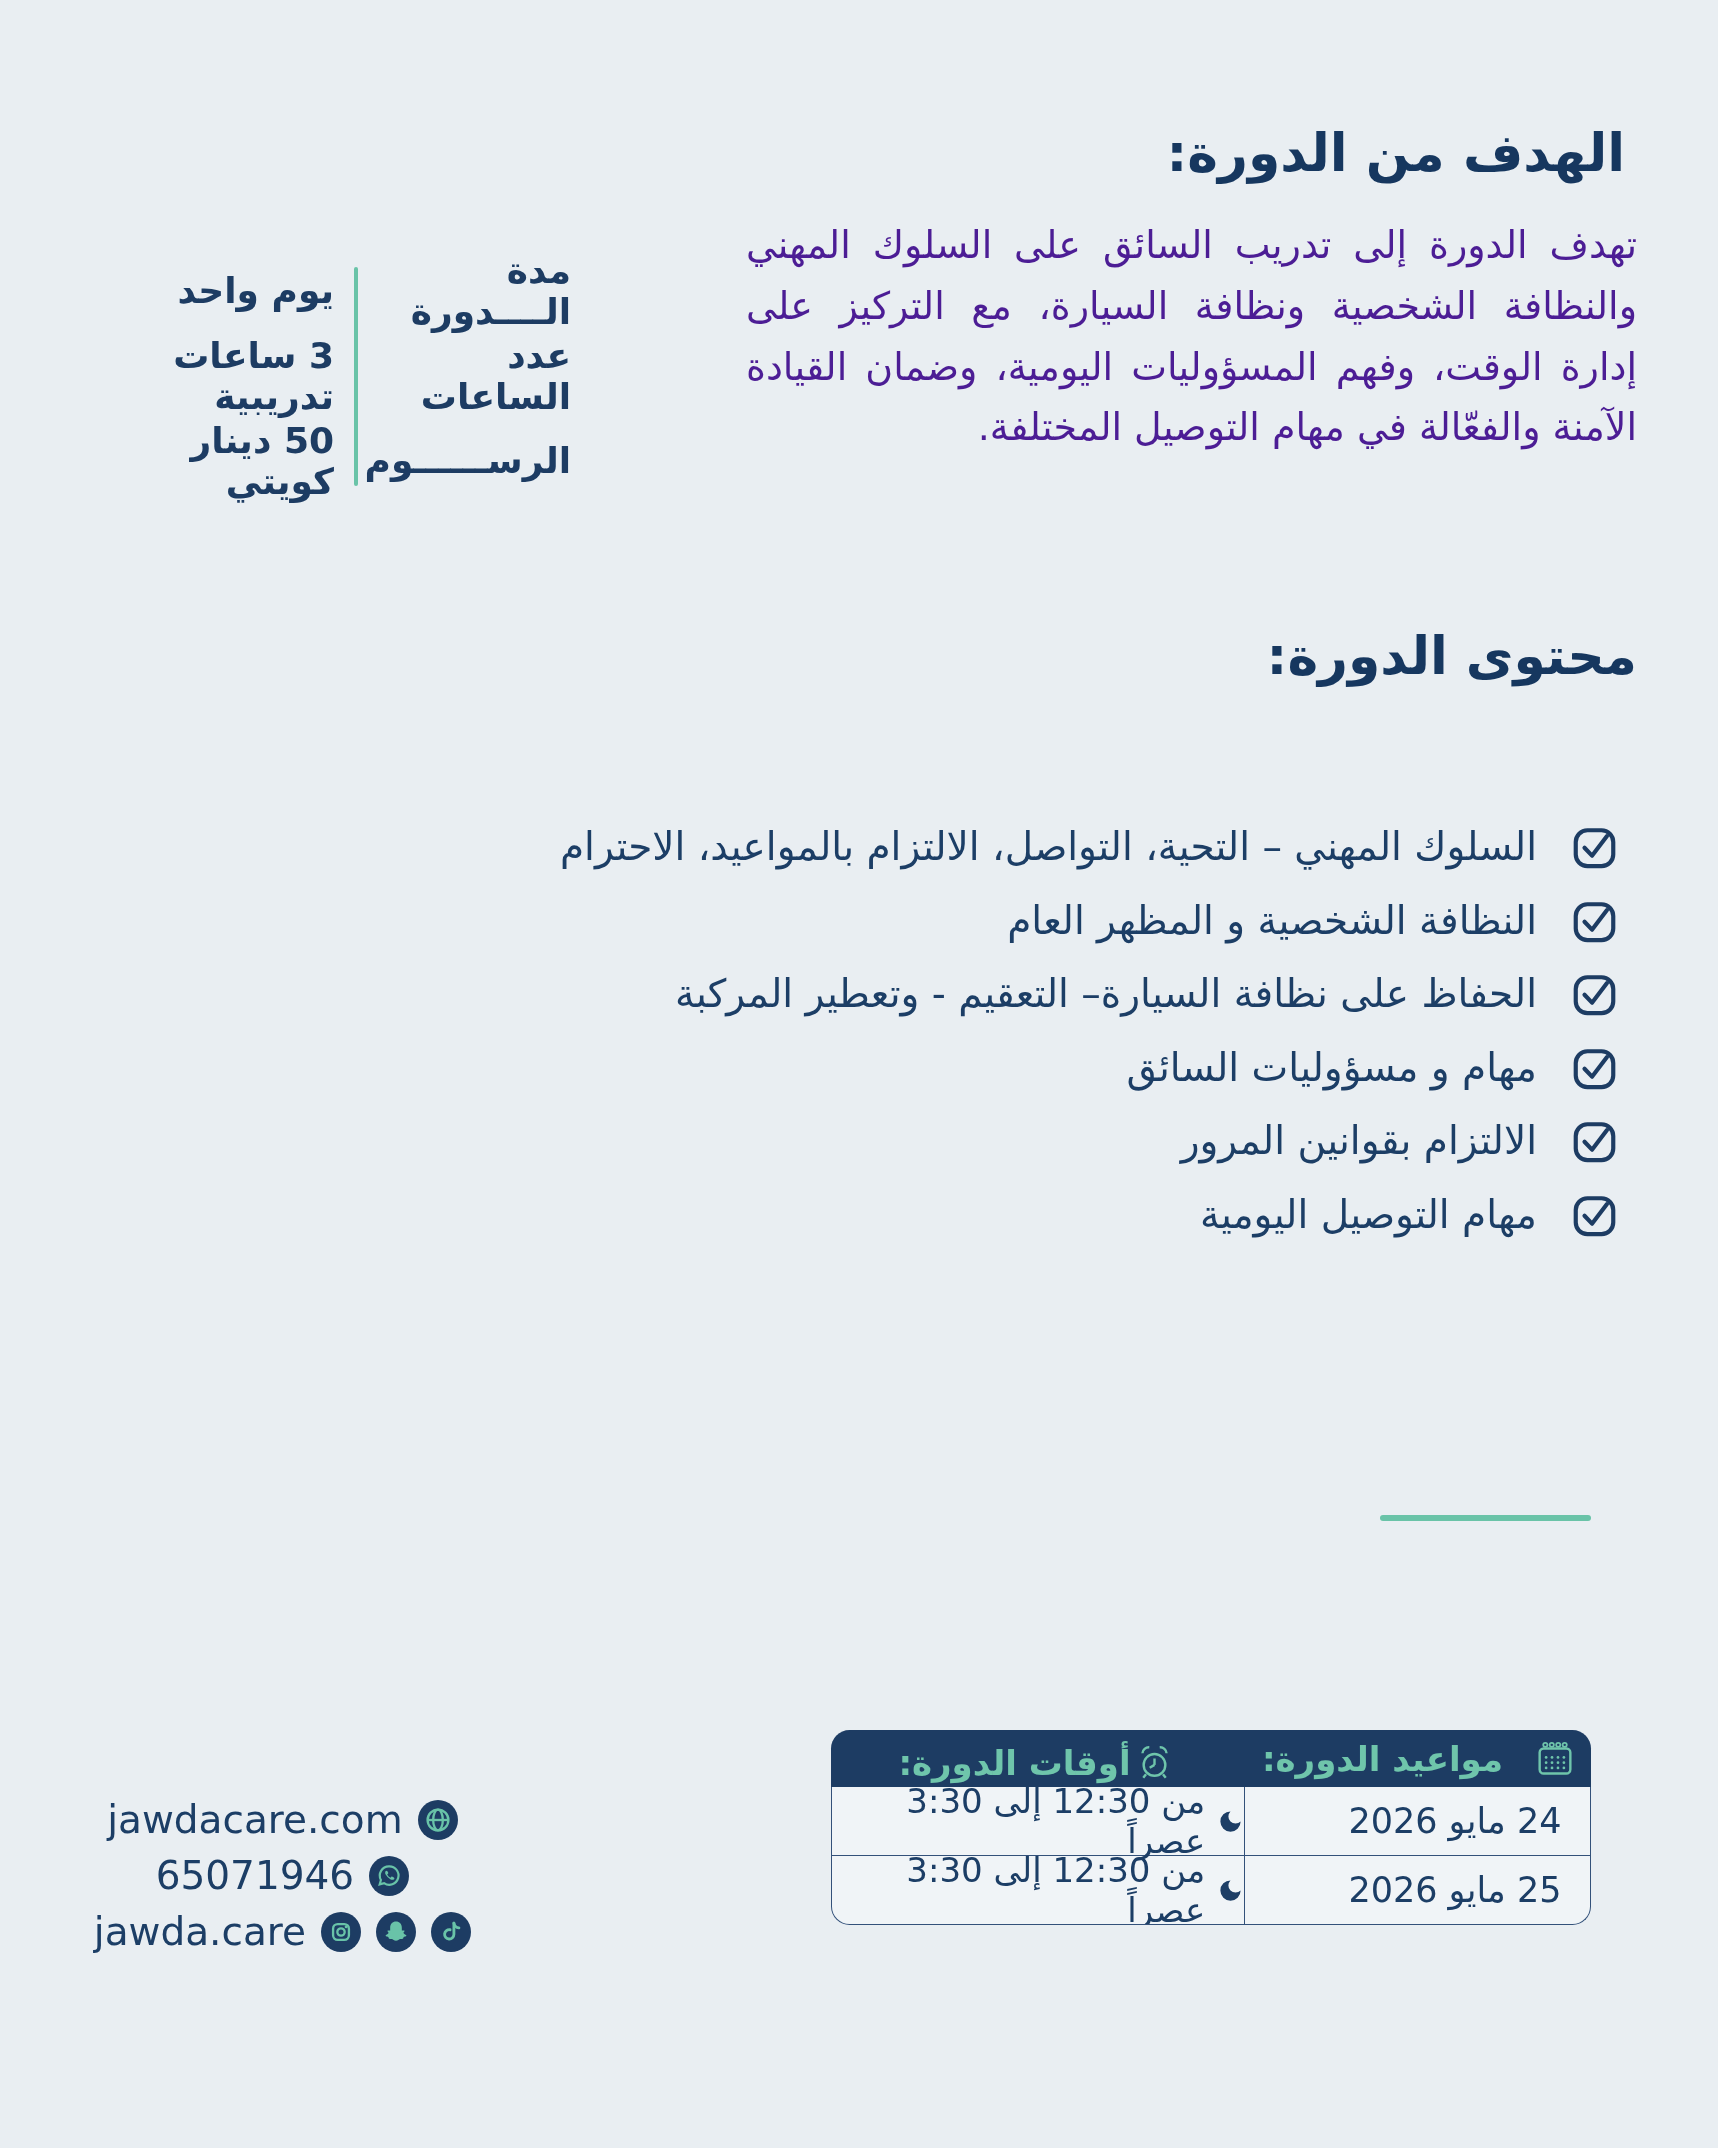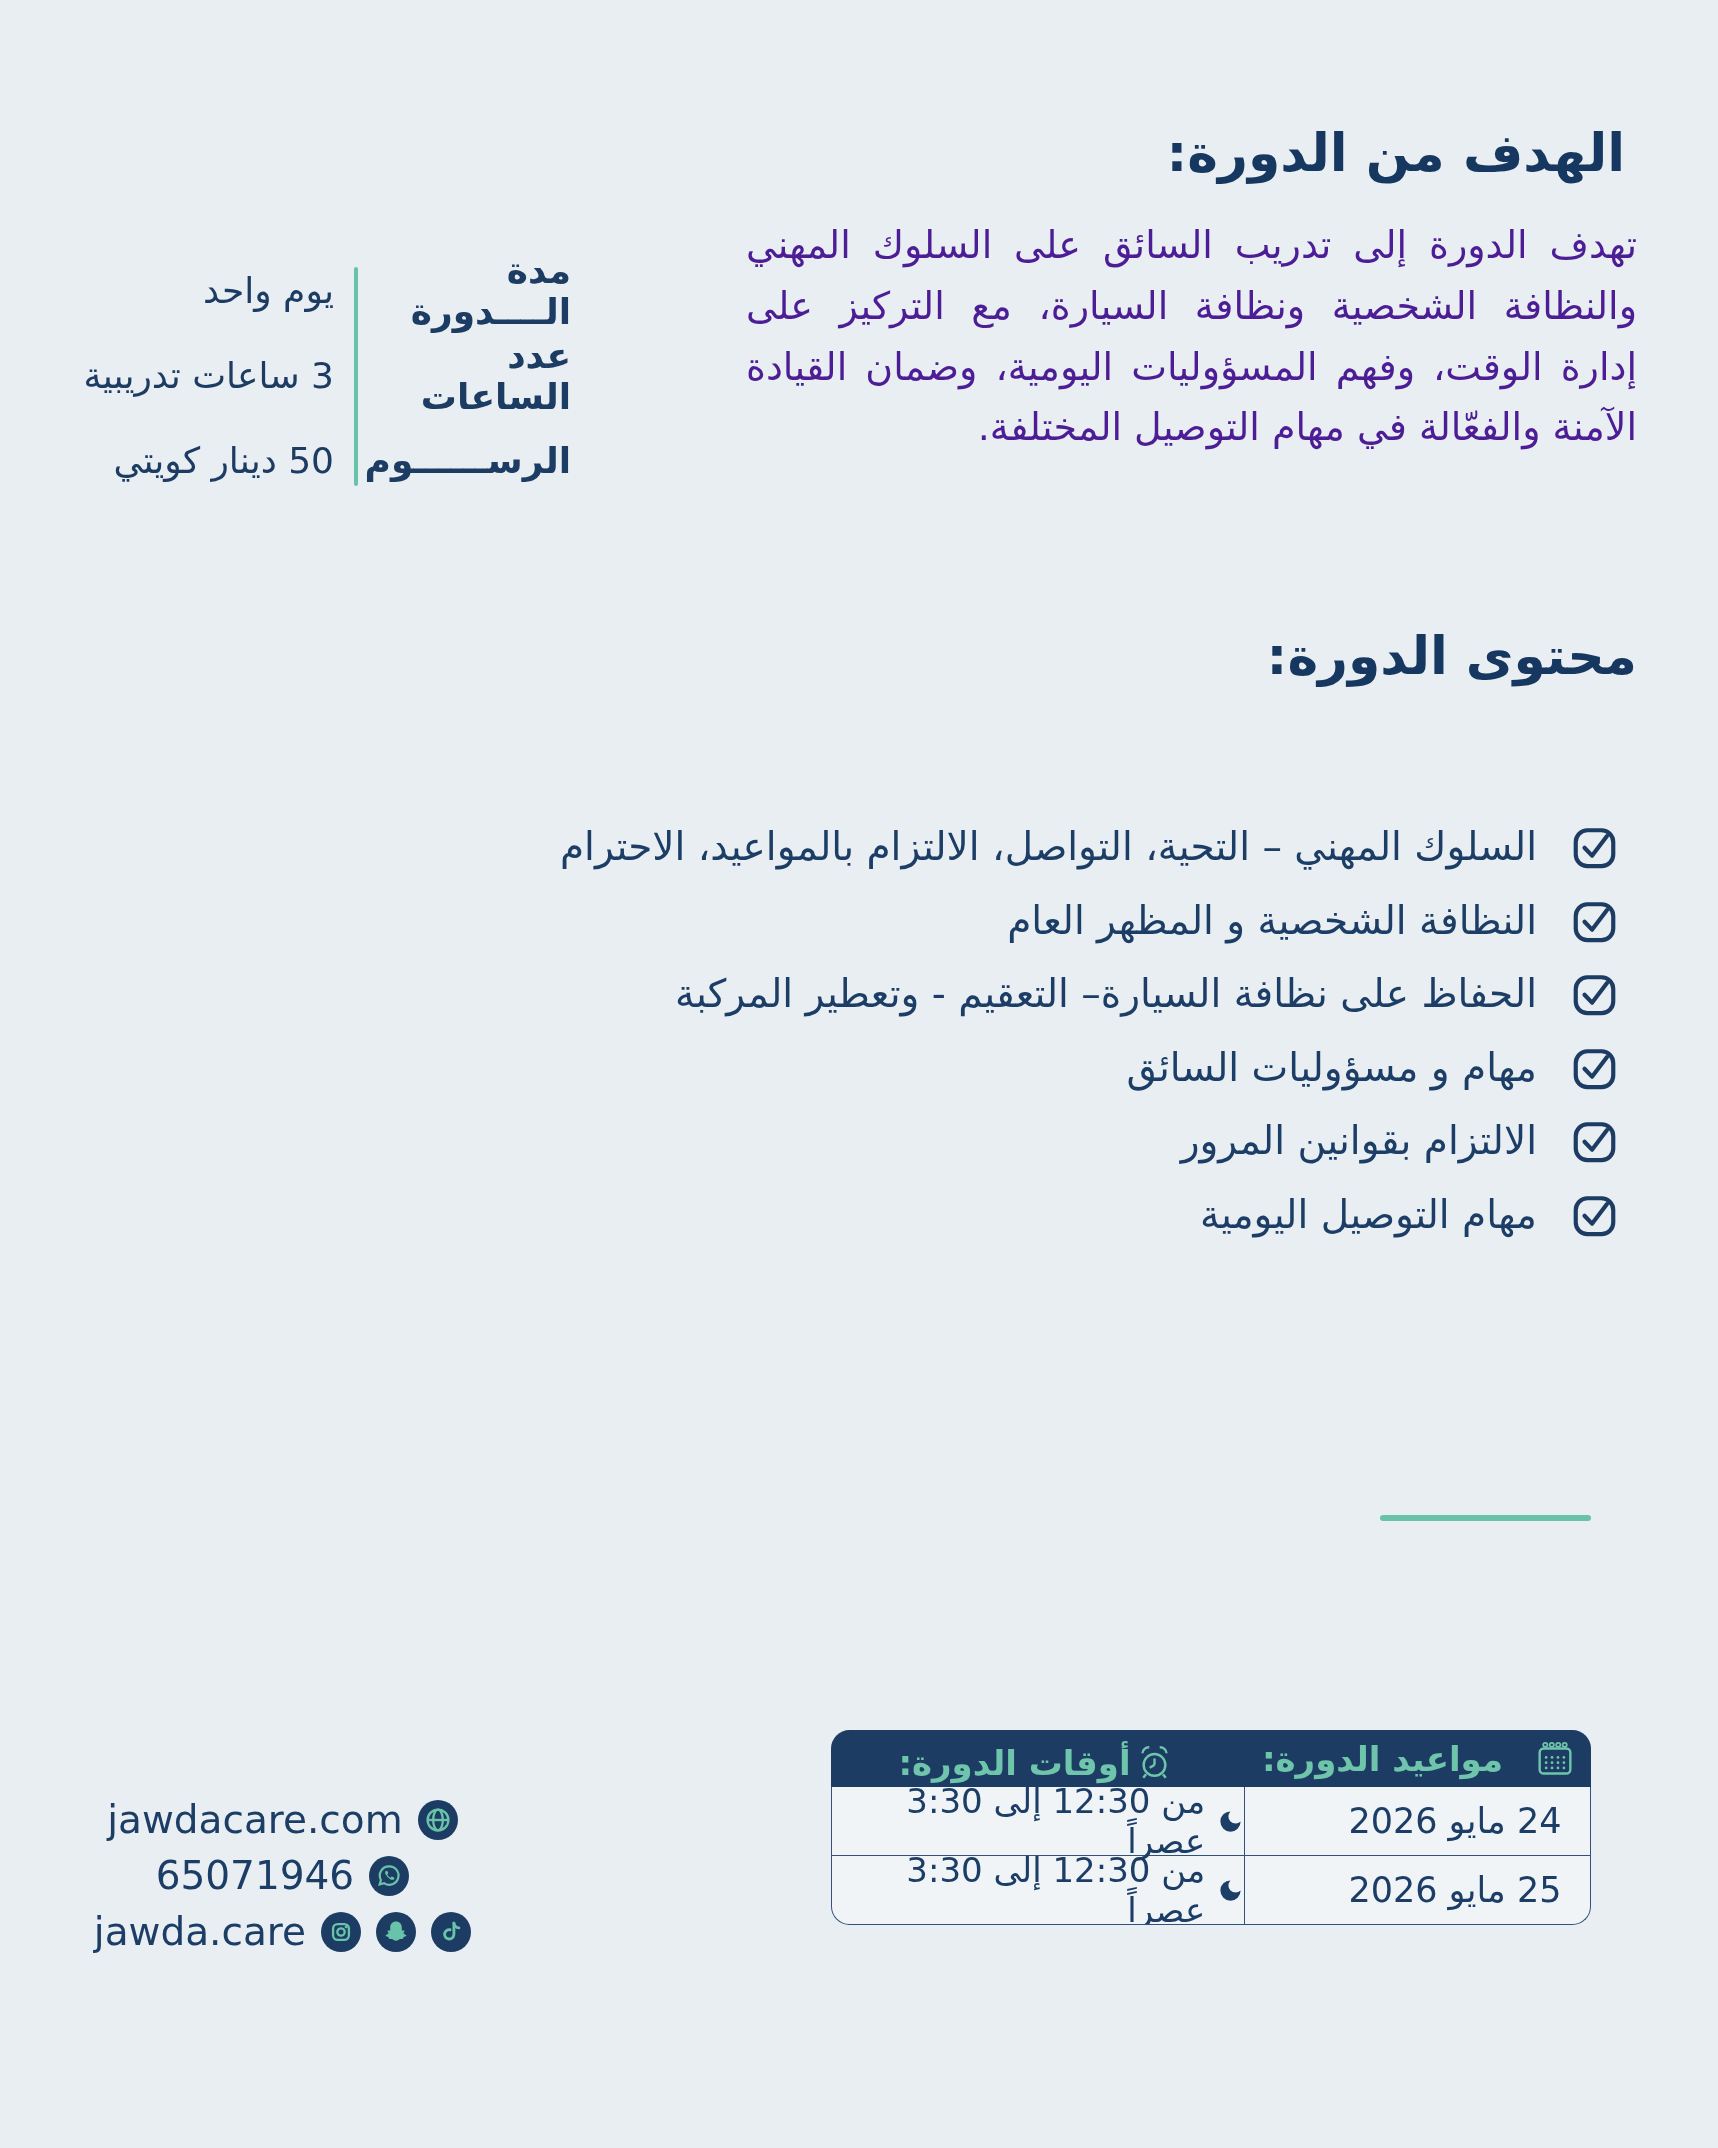--- a/index.html
+++ b/index.html
@@ -27,21 +27,21 @@
   .details {
     position:absolute; top:248px; left:80px; width:491px;
   }
   .details-row { display:flex; align-items:center; height:85px; }
   .details-label {
     width:210px; flex-shrink:0;
     font-size:36px; font-weight:bold; color:#1d3c63;
   }
   .details-value {
     flex:1; padding-right:27px;
-    font-size:36px; font-weight:normal; color:#1d3c63;
+    font-size:36px; font-weight:bold; color:#1d3c63;
   }
   .details-divider {
     position:absolute; top:18.5px; bottom:17px; right:213px;
     width:4.2px; background:#69c3a8; border-radius:2.5px;
   }
   
   .content-title {
     position:absolute; top:626px; right:81px;
     font-size:52px; font-weight:bold; color:#16375f; margin:0;
   }

